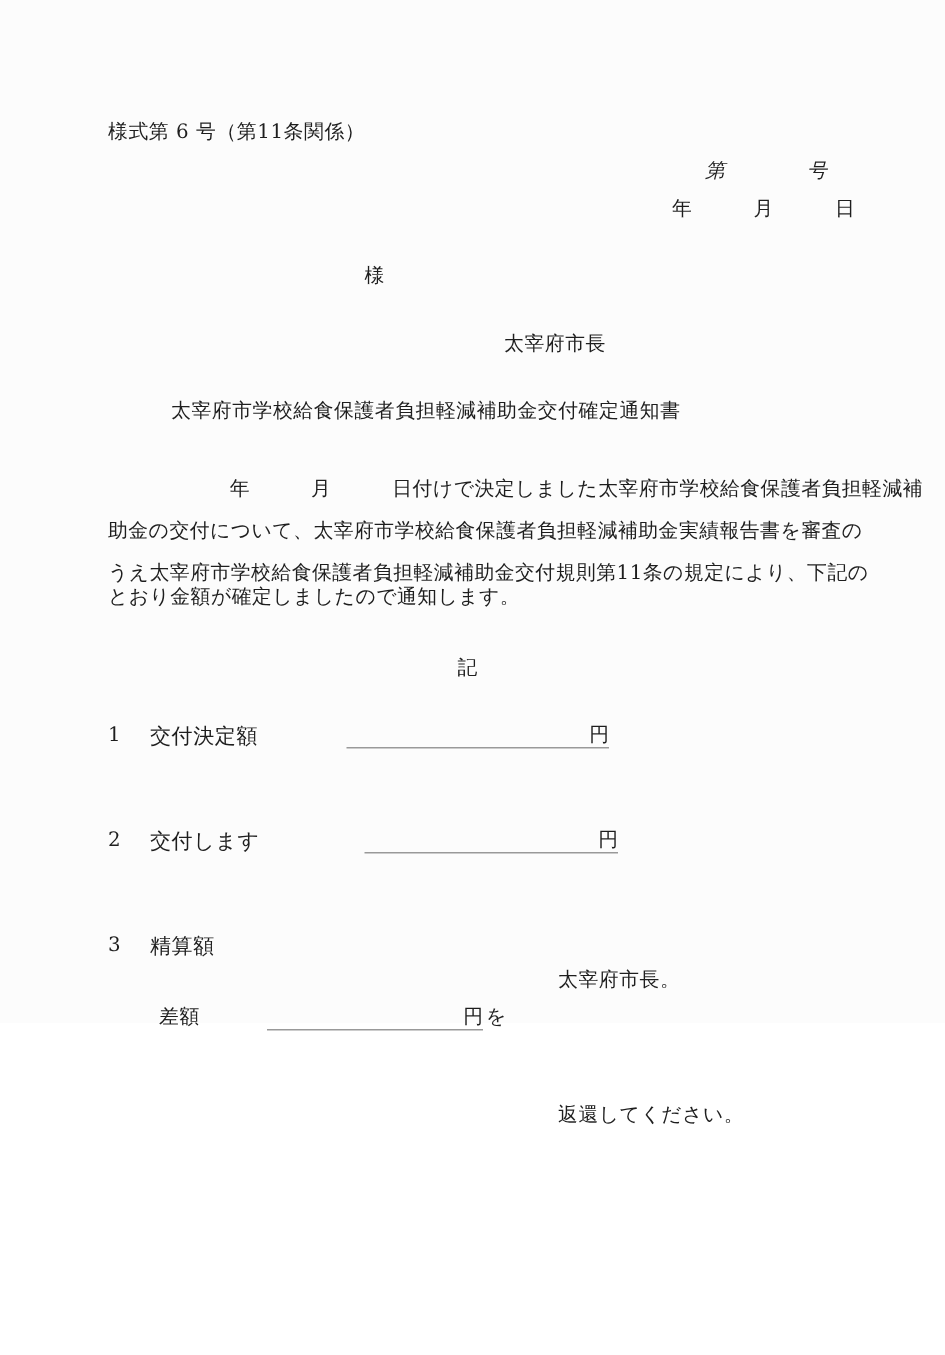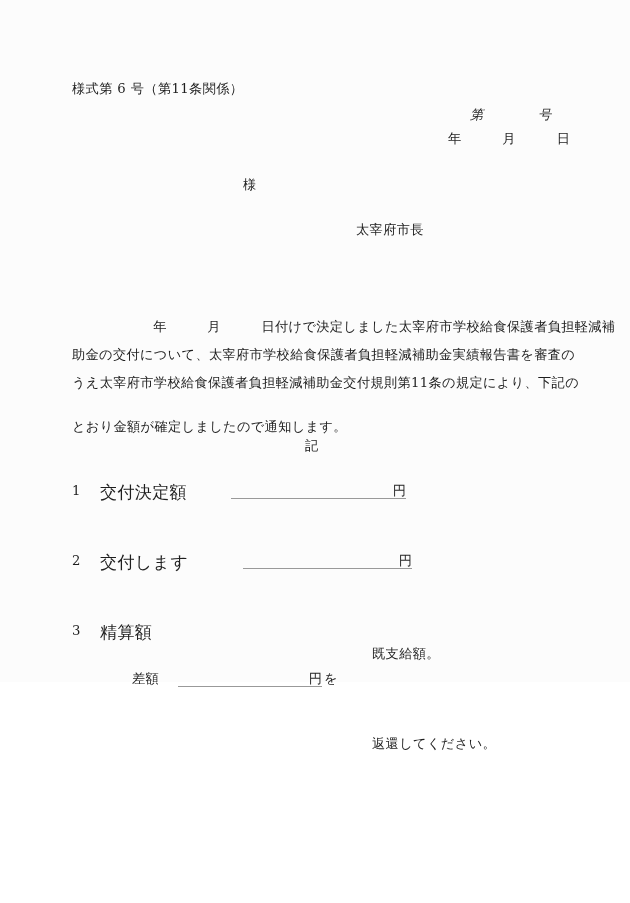--- a/index.html
+++ b/index.html
@@ -27,53 +27,53 @@
     font-size: 13.2px;
     line-height: 1;
     letter-spacing: 0.4px;
     color: #1e1e1e;
   }
   
   #form-no      { left: 72px;  top: 82px; }
   #doc-number   { left: 470px; top: 108px; font-style: italic; }
   #doc-date     { left: 448px; top: 133px; font-family: Liberation Mono, monospace; }
   #addressee    { left: 243px; top: 178px; }
-  #issuer       { left: 356px; top: 223px; }
+  #issuer       { left: 336px; top: 223px; }
   #doc-title    { left: 114px; top: 268px; }
 
   
   .body-line {
     position: absolute;
     left: 72px;
     white-space: pre;
     font-size: 13.2px;
     line-height: 1;
     letter-spacing: 0.35px;
     color: #1e1e1e;
   }
   #body-l1 { top: 320px; }
   #body-l2 { top: 348px; }
   #body-l3 { top: 376px; text-align: right; }
-  #body-l4 { top: 420px; }
+  #body-l4 { top: 392px; }
 
   #ki-mark { left: 305px; top: 439px; }
 
   
   .item-num {
     position: absolute;
     left: 72px;
     font-size: 13.2px;
     line-height: 1;
     white-space: pre;
     color: #1e1e1e;
   }
   .item-label {
     position: absolute;
     left: 100px;
-    font-size: 17px;
+    font-size: 14px;
     line-height: 1;
     white-space: pre;
     letter-spacing: 0.4px;
     color: #1e1e1e;
   }
   #item1-num, #item1-label { top: 484px; }
   #item2-num, #item2-label { top: 554px; }
   #item3-num, #item3-label { top: 624px; }
 
   
@@ -85,61 +85,62 @@
     text-align: right;
     border-bottom: 1px solid #999;
     padding-bottom: 1px;
     box-sizing: border-box;
     color: #1e1e1e;
   }
   #item1-blank { left: 231px; top: 484px; width: 175px; }
   #item2-blank { left: 243px; top: 554px; width: 169px; }
   #diff-blank  { left: 178px; top: 672px; width: 144px; }
 
-  #diff-label   { left: 132px; top: 672px; }
+  #diff-label   { left: 106px; top: 672px; }
   #diff-suffix  { left: 324px; top: 672px; }
 
   #grant-text   { left: 372px; top: 647px; }
   #return-text  { left: 372px; top: 693px; margin-top: 44px; }
 </style>
 </head>
 <body>
 
 <div class="page">
 
   <div class="ln" id="form-no">様式第 6 号（第11条関係）</div>
 
   <div class="ln" id="doc-number">第　　　　号</div>
 
   <div class="ln" id="doc-date">年　　　月　　　日</div>
 
   <div class="ln" id="addressee">様</div>
 
   <div class="ln" id="issuer">太宰府市長</div>
 
+  <div class="ln" id="doc-title">太宰府市学校給食保護者負担軽減補助金交付確定通知書</div>
 
   <div class="body-line" id="body-l1">　　　　　　年　　　月　　　日付けで決定しました太宰府市学校給食保護者負担軽減補</div>
   <div class="body-line" id="body-l2">助金の交付について、太宰府市学校給食保護者負担軽減補助金実績報告書を審査の</div>
   <div class="body-line" id="body-l3">うえ太宰府市学校給食保護者負担軽減補助金交付規則第11条の規定により、下記の</div>
   <div class="body-line" id="body-l4">とおり金額が確定しましたので通知します。</div>
 
   <div class="ln" id="ki-mark">記</div>
 
   <div class="item-num" id="item1-num">1</div>
   <div class="item-label" id="item1-label">交付決定額</div>
   <div class="blank" id="item1-blank">円</div>
 
   <div class="item-num" id="item2-num">2</div>
   <div class="item-label" id="item2-label">交付します</div>
   <div class="blank" id="item2-blank">円</div>
 
   <div class="item-num" id="item3-num">3</div>
   <div class="item-label" id="item3-label">精算額</div>
 
-  <div class="ln" id="grant-text">既支給額。</div>
+  <div class="ln" id="grant-text">太宰府市長。</div>
 
   <div class="ln" id="diff-label">差額</div>
   <div class="blank" id="diff-blank">円</div>
   <div class="ln" id="diff-suffix">を</div>
 
   <div class="ln" id="return-text">返還してください。</div>
 
 </div>
 
 </body></html>

